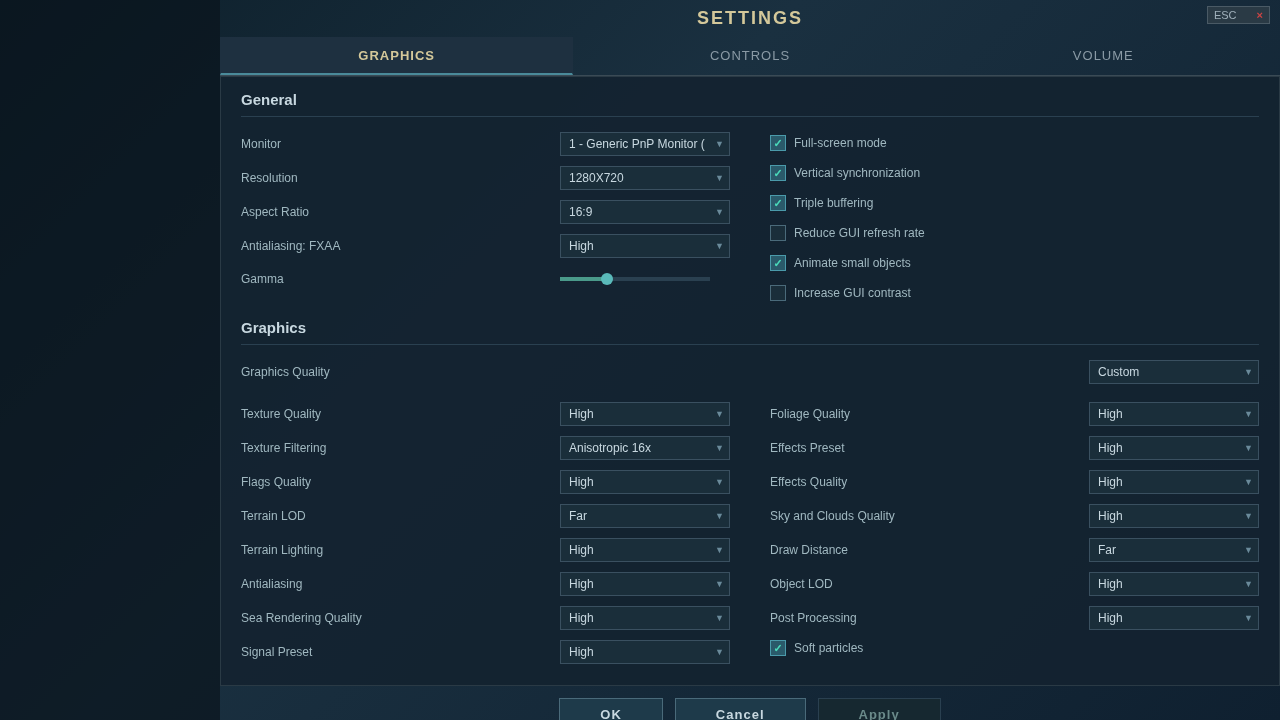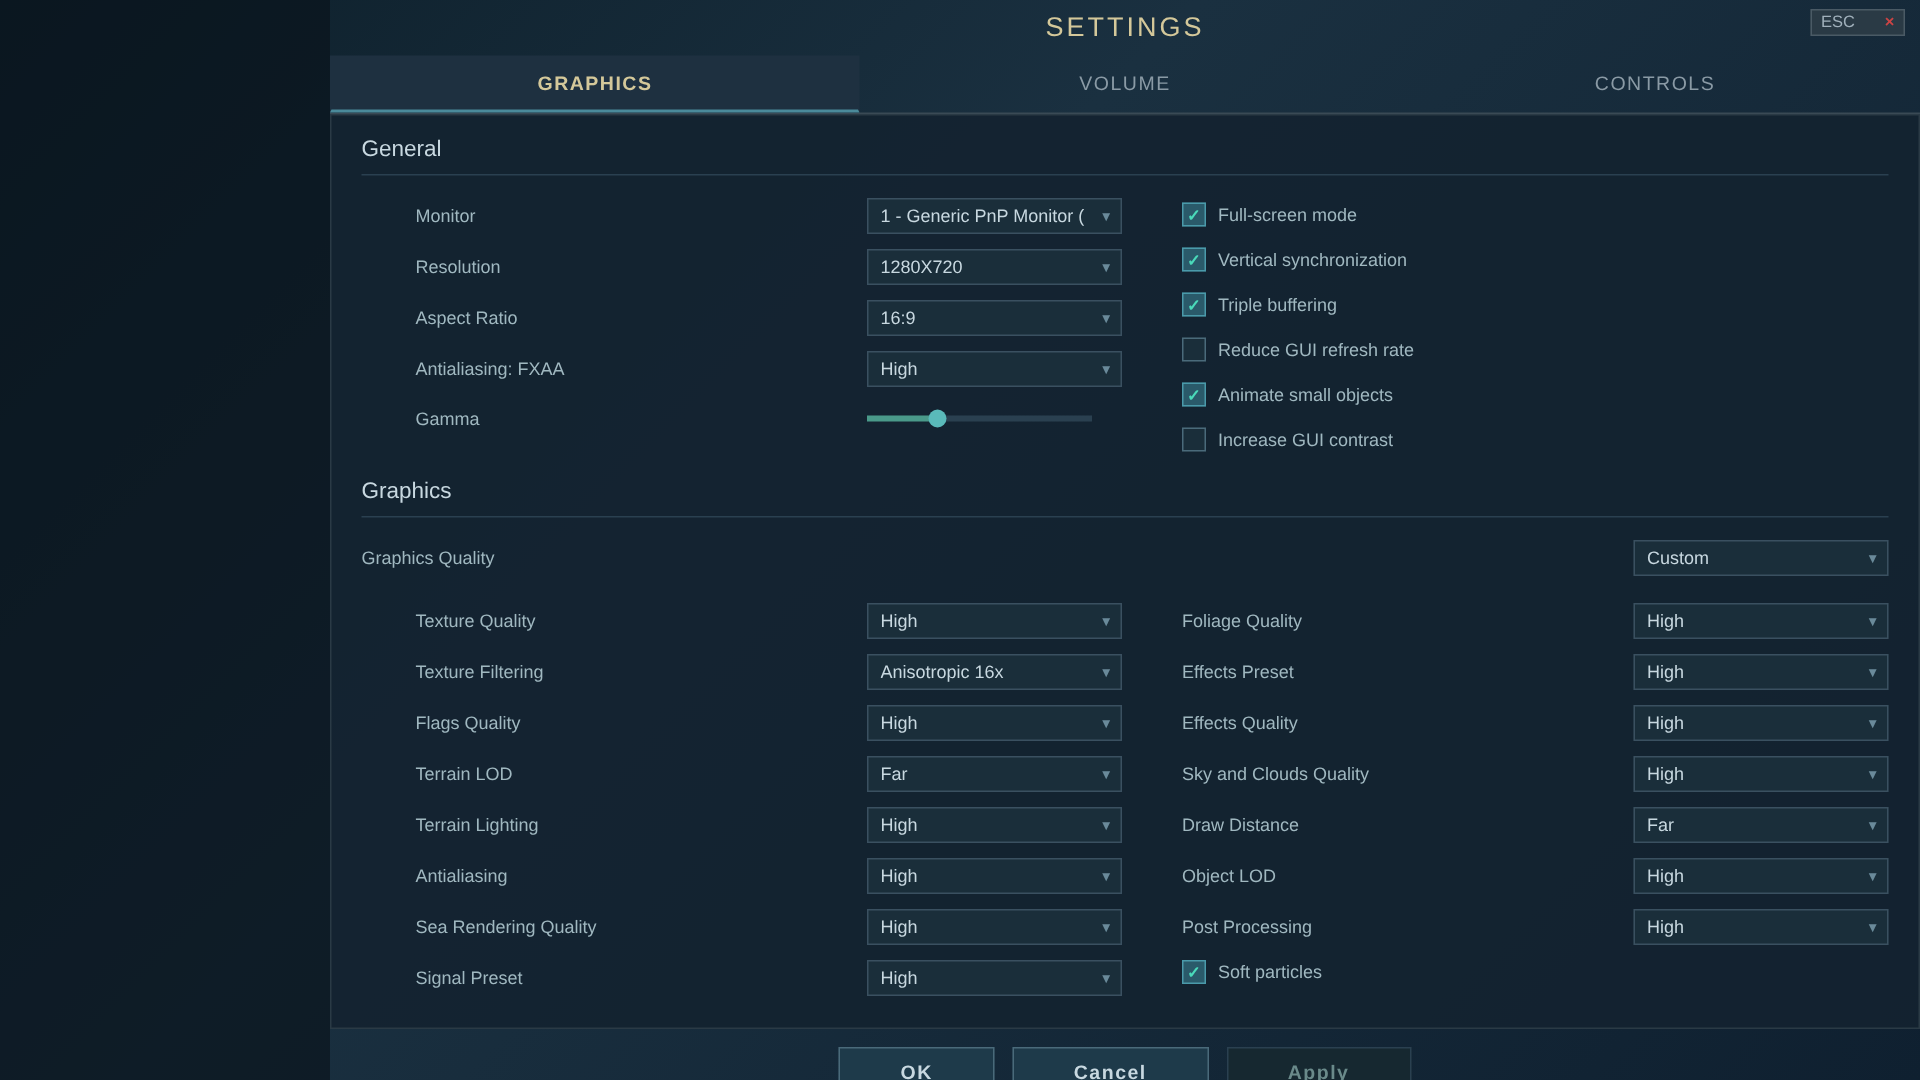--- a/index.html
+++ b/index.html
@@ -31,21 +31,21 @@
     .title-bar {
       display: flex;
       justify-content: center;
       align-items: center;
       padding: 8px 0;
       position: relative;
     }
     .title-text {
       color: #d4c89a;
       font-size: 18px;
-      font-weight: normal;
+      font-weight: bold;
       letter-spacing: 2px;
       text-transform: uppercase;
     }
     .esc-button {
       position: absolute;
       right: 10px;
       top: 6px;
       background: #2a3a45;
       border: 1px solid #4a5a65;
       color: #a0b0bb;
@@ -90,32 +90,31 @@
       border: 1px solid #2a3a45;
       padding: 0 20px 10px 20px;
       height: calc(100% - 110px);
       overflow-y: auto;
     }
 
     
     .section-header {
       color: #c8d8e0;
       font-size: 15px;
-      font-weight: normal;
+      font-weight: bold;
       padding: 14px 0 8px 0;
       border-bottom: 1px solid #2a4050;
       margin-bottom: 10px;
     }
 
     
     .settings-grid {
       display: grid;
       grid-template-columns: 1fr 1fr;
       gap: 0 40px;
-      margin-left: 36px;
     }
 
     
     .left-col, .right-col {
       display: flex;
       flex-direction: column;
     }
 
     
     .setting-row {
@@ -284,24 +283,24 @@
       <span>ESC</span>
       <span class="close-x">×</span>
     </div>
   </div>
 
   <div class="tab-nav">
     <div class="tab active">
       <span>GRAPHICS</span>
     </div>
     <div class="tab">
+      <span>CONTROLS</span>
+    </div>
+    <div class="tab">
       <span>VOLUME</span>
-    </div>
-    <div class="tab">
-      <span>CONTROLS</span>
     </div>
   </div>
 
   <div class="settings-panel">
 
     <div class="section-header">General</div>
 
     <div class="settings-grid">
 
       <div class="left-col">

